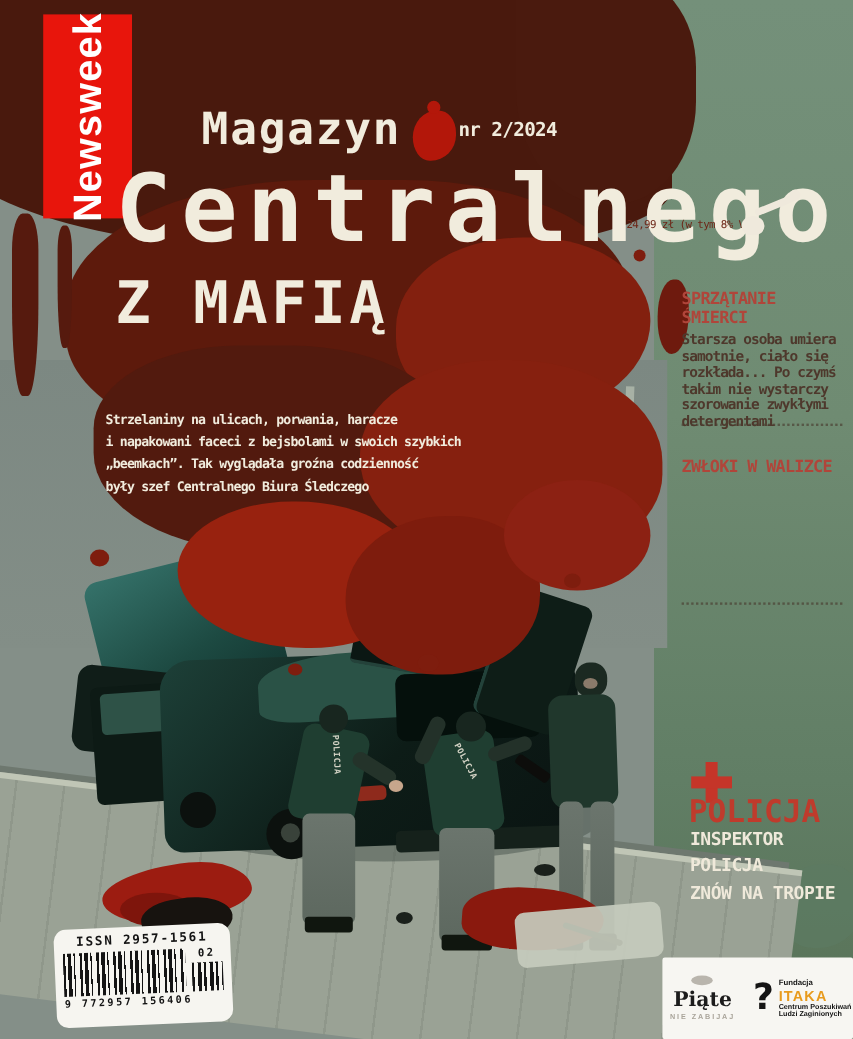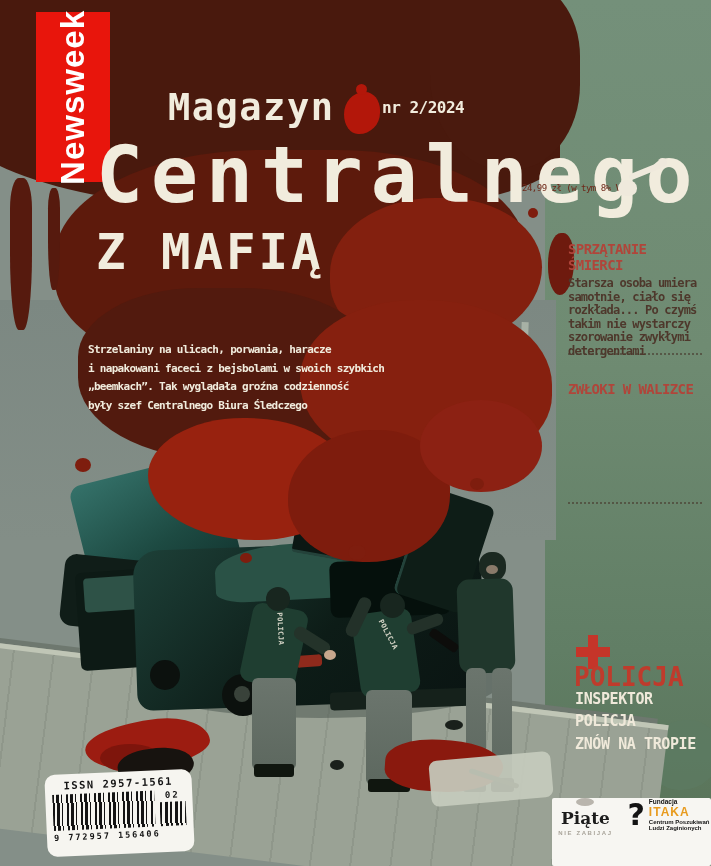--- a/index.html
+++ b/index.html
@@ -156,21 +156,21 @@
   .addon .num{position:static;font-size:9px;font-weight:bold;color:#141414;letter-spacing:2px;}
   .addon .bars2{position:static;width:100%;height:24px;margin-top:2px;
     background:repeating-linear-gradient(90deg,#141414 0 2px,transparent 2px 5px,#141414 5px 8px,transparent 8px 10px);}
   .ean{position:static;display:block;font-size:8.5px;font-weight:bold;color:#141414;
     letter-spacing:2px;margin-top:2px;text-align:left;}
   .partners{left:428px;top:817px;width:116px;text-align:right;z-index:6;
     font-family:"Liberation Sans",sans-serif;font-weight:bold;font-size:9px;line-height:11px;
     color:#e9e7da;letter-spacing:.4px;}
   .partners div{position:static;}
   .partnerbox{left:552px;top:798px;width:159px;height:68px;background:#f7f6f2;z-index:6;
-    display:flex;align-items:flex-start;justify-content:center;gap:10px;border-radius:2px;}
+    display:flex;align-items:center;justify-content:center;gap:10px;border-radius:2px;}
   .piate{position:static;display:flex;flex-direction:column;align-items:center;width:64px;}
   .piate-oval{position:static;width:18px;height:8px;background:#b9b5ad;border-radius:50%;margin-bottom:2px;}
   .piate-name{position:static;font-family:"DejaVu Serif",serif;font-weight:bold;font-size:17px;color:#1c1c1c;}
   .piate-sub{position:static;font-family:"Liberation Sans",sans-serif;font-size:6px;letter-spacing:1.6px;
     color:#a9a49a;font-weight:bold;margin-top:2px;}
   .itaka{position:static;display:flex;align-items:center;gap:4px;}
   .itaka-q{position:static;font-family:"DejaVu Sans",sans-serif;font-weight:bold;font-size:30px;color:#141414;line-height:30px;}
   .itaka-text{position:static;display:flex;flex-direction:column;font-family:"Liberation Sans",sans-serif;}
   .itaka-text .l1{position:static;font-size:6.5px;font-weight:bold;color:#141414;}
   .itaka-text .nm{position:static;font-size:12px;font-weight:bold;color:#e89b1e;letter-spacing:1px;}

